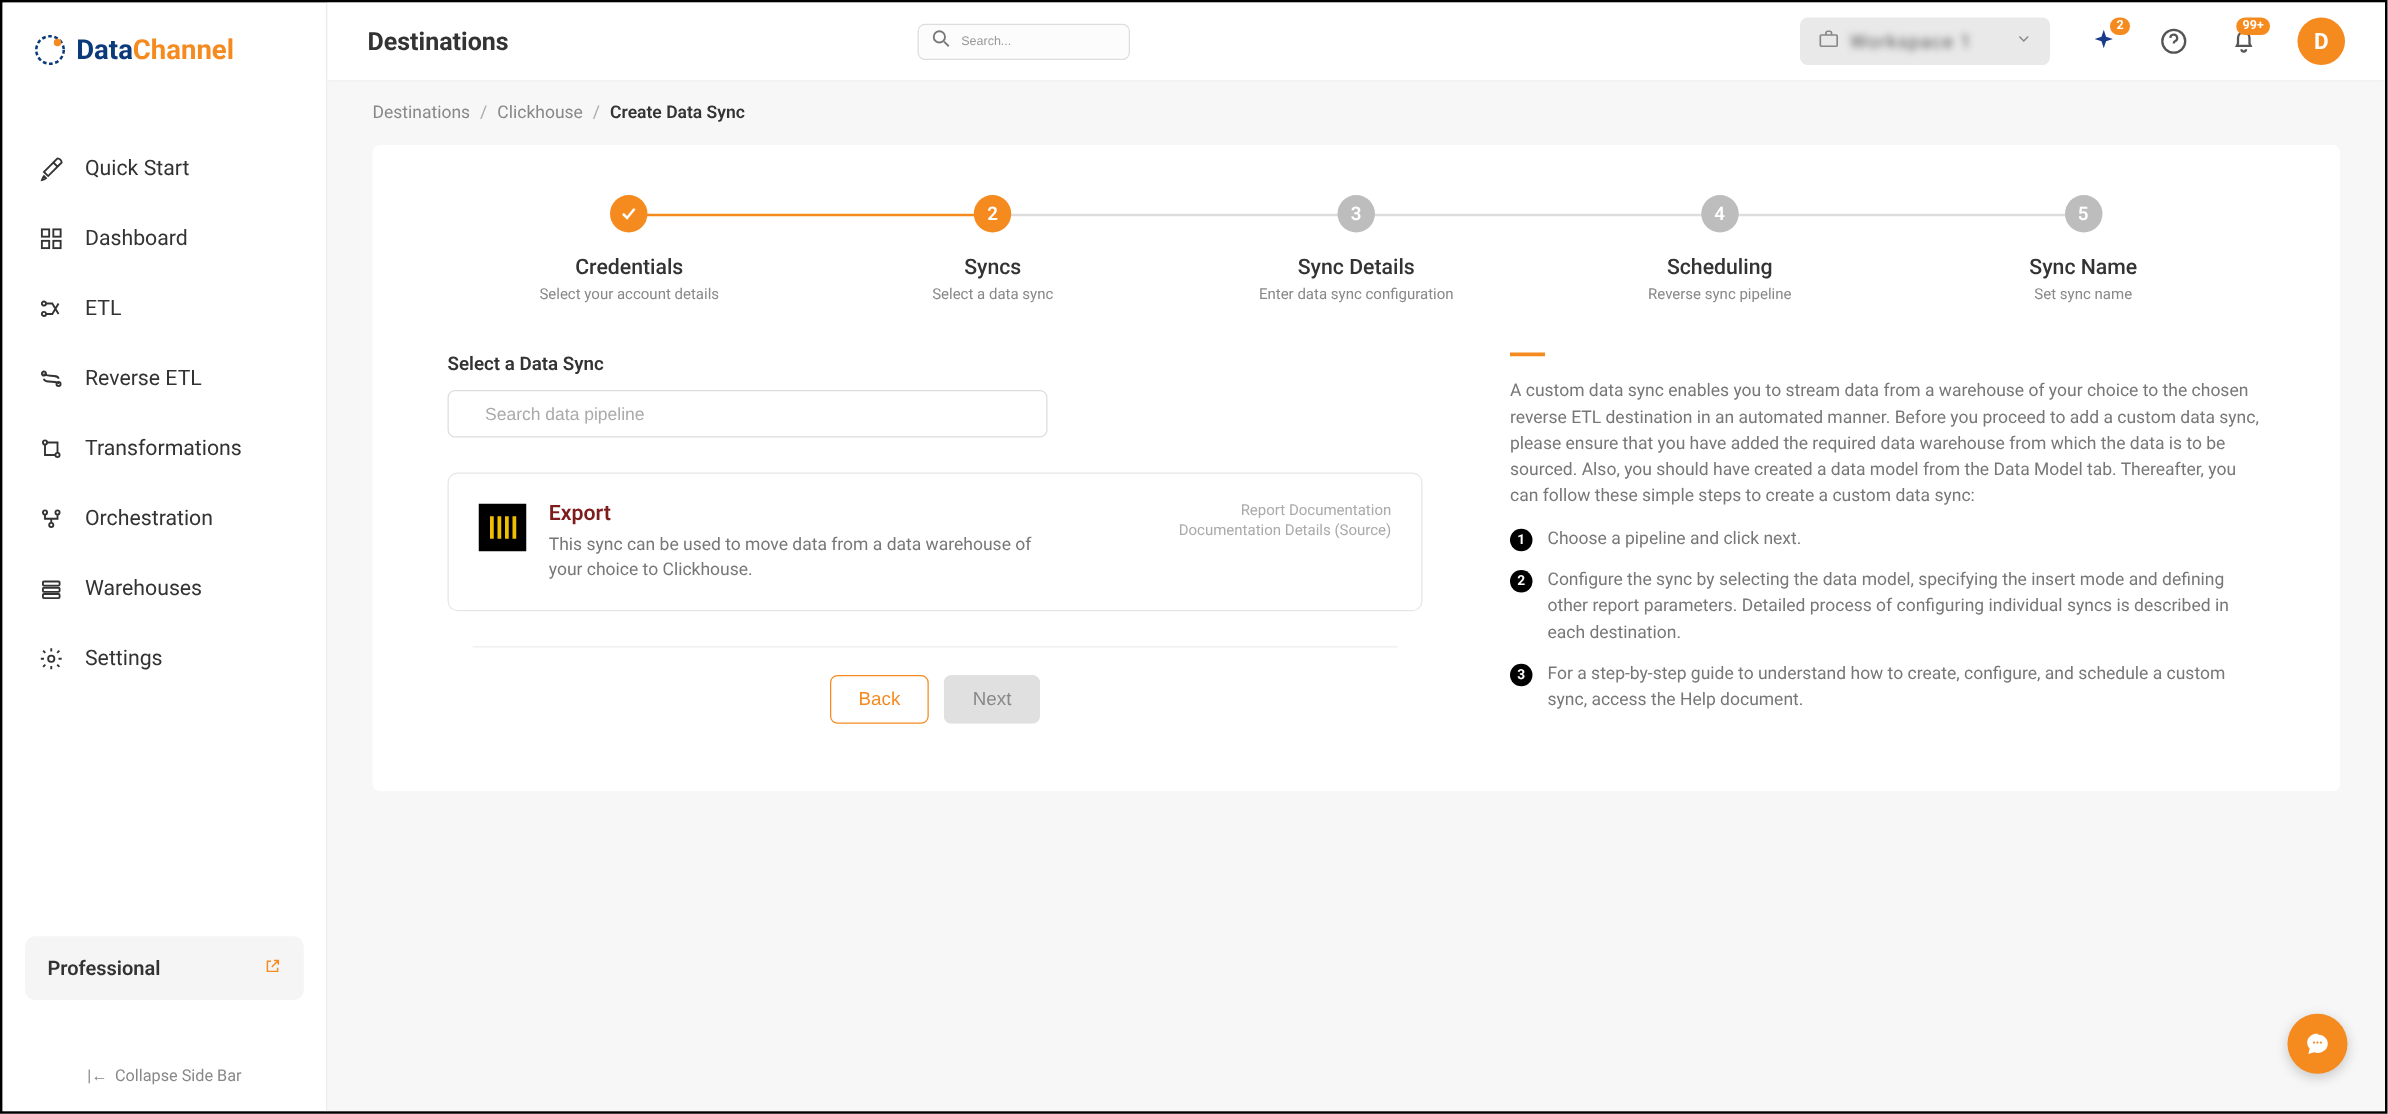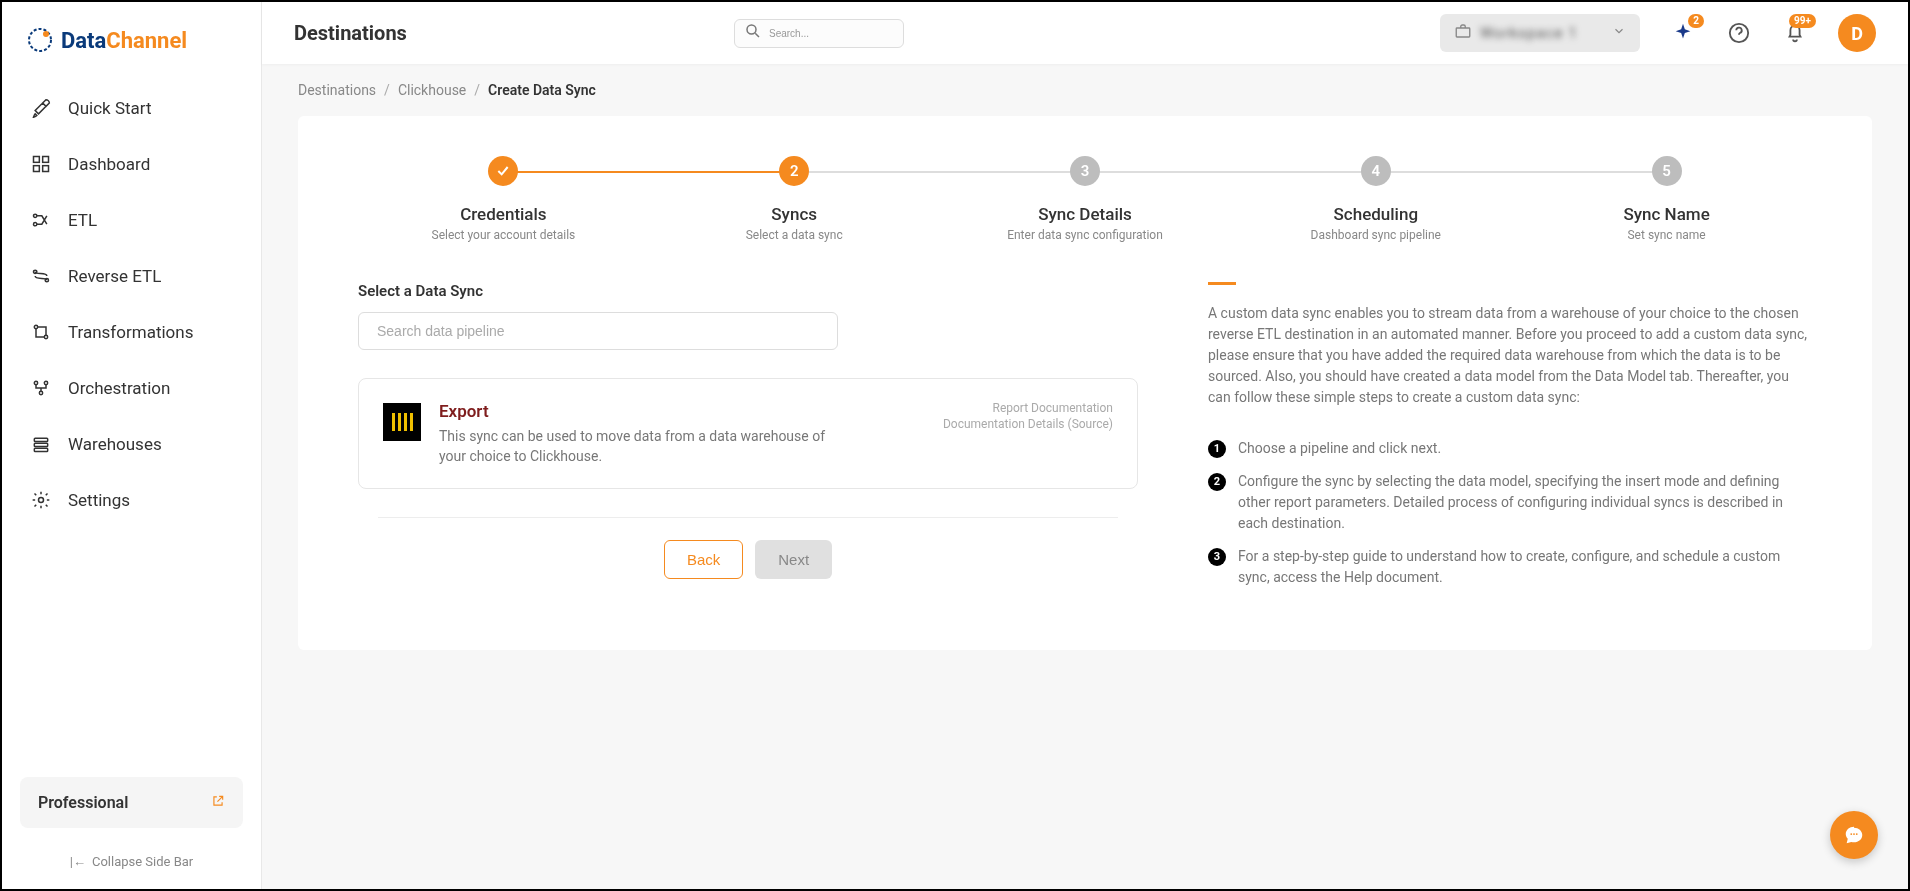--- a/index.html
+++ b/index.html
@@ -15,20 +15,21 @@
 .app { display: flex; height: 100%; }
 
 
 .sidebar {
   width: 260px;
   background: #fff;
   border-right: 1px solid #e8e8e8;
   display: flex;
   flex-direction: column;
   padding: 25px 0 0 0;
+  gap: 27px;
 }
 .logo { display: flex; align-items: center; padding: 0 25px 30px 25px; font-size: 22px; font-weight: 600; gap: 8px; }
 .logo-icon { width: 26px; height: 26px; position: relative; display: inline-block; }
 .logo-icon svg { width: 26px; height: 26px; }
 .logo-text-data { color: #0a3a7a; font-weight: 700; }
 .logo-text-channel { color: #f58a1f; font-weight: 700; }
 
 .nav { flex: 1; padding: 0 10px; }
 .nav-item {
   display: flex;
@@ -164,21 +165,21 @@
 }
 .step-line.done { background: #f58a1f; }
 
 
 .body-cols { display: flex; gap: 70px; }
 .left-col { flex: 0 0 780px; }
 .right-col { flex: 1; }
 
 .section-label { font-size: 15px; font-weight: 600; color: #333; margin-bottom: 12px; }
 .pipe-search {
-  width: 480px; padding: 10px 18px; border: 1px solid #ddd; border-radius: 6px;
+  width: 480px; padding: 10px 29px; border: 1px solid #ddd; border-radius: 6px;
   font-size: 14px; color: #333; background: #fff; margin-bottom: 28px;
 }
 .pipe-search::placeholder { color: #aaa; }
 
 .sync-card {
   border: 1px solid #e6e6e6; border-radius: 8px;
   padding: 22px 24px;
   display: flex; gap: 18px;
   cursor: pointer;
 }
@@ -198,21 +199,21 @@
 hr.divider { border: none; border-top: 1px solid #ededed; margin: 28px 20px 22px 20px; }
 
 .nav-buttons { display: flex; justify-content: center; gap: 12px; }
 .btn { padding: 10px 22px; border-radius: 6px; font-size: 15px; font-weight: 500; cursor: pointer; border: 1px solid transparent; }
 .btn-back { background: #fff; border: 1px solid #f58a1f; color: #f58a1f; }
 .btn-next { background: #e0e0e0; color: #888; cursor: not-allowed; }
 
 
 .help-title { font-size: 16px; font-weight: 700; color: #333; margin-bottom: 8px; }
 .help-underline { width: 28px; height: 3px; background: #f58a1f; margin-bottom: 18px; }
-.help-text { font-size: 14px; color: #777; line-height: 1.5; margin-bottom: 30px; }
+.help-text { font-size: 14px; color: #777; line-height: 1.5; margin-bottom: 13px; }
 .help-list { padding-left: 0; }
 .help-list li { display: flex; gap: 12px; font-size: 14px; color: #777; line-height: 1.5; margin-bottom: 12px; }
 .num-bullet {
   width: 18px; height: 18px; border-radius: 50%; background: #000; color: #fff;
   font-size: 11px; font-weight: 700; display: flex; align-items: center; justify-content: center;
   flex-shrink: 0; margin-top: 2px;
 }
 
 
 .chat-fab {
@@ -413,21 +414,21 @@
           <div class="step-desc">Select a data sync</div>
         </div>
         <div class="step">
           <span class="step-circle">3</span>
           <div class="step-title">Sync Details</div>
           <div class="step-desc">Enter data sync configuration</div>
         </div>
         <div class="step">
           <span class="step-circle">4</span>
           <div class="step-title">Scheduling</div>
-          <div class="step-desc">Dashboard sync pipeline</div>
+          <div class="step-desc">Reverse sync pipeline</div>
         </div>
         <div class="step">
           <span class="step-circle">5</span>
           <div class="step-title">Sync Name</div>
           <div class="step-desc">Set sync name</div>
         </div>
       </div>
 
       <div class="body-cols">
         <div class="left-col">

